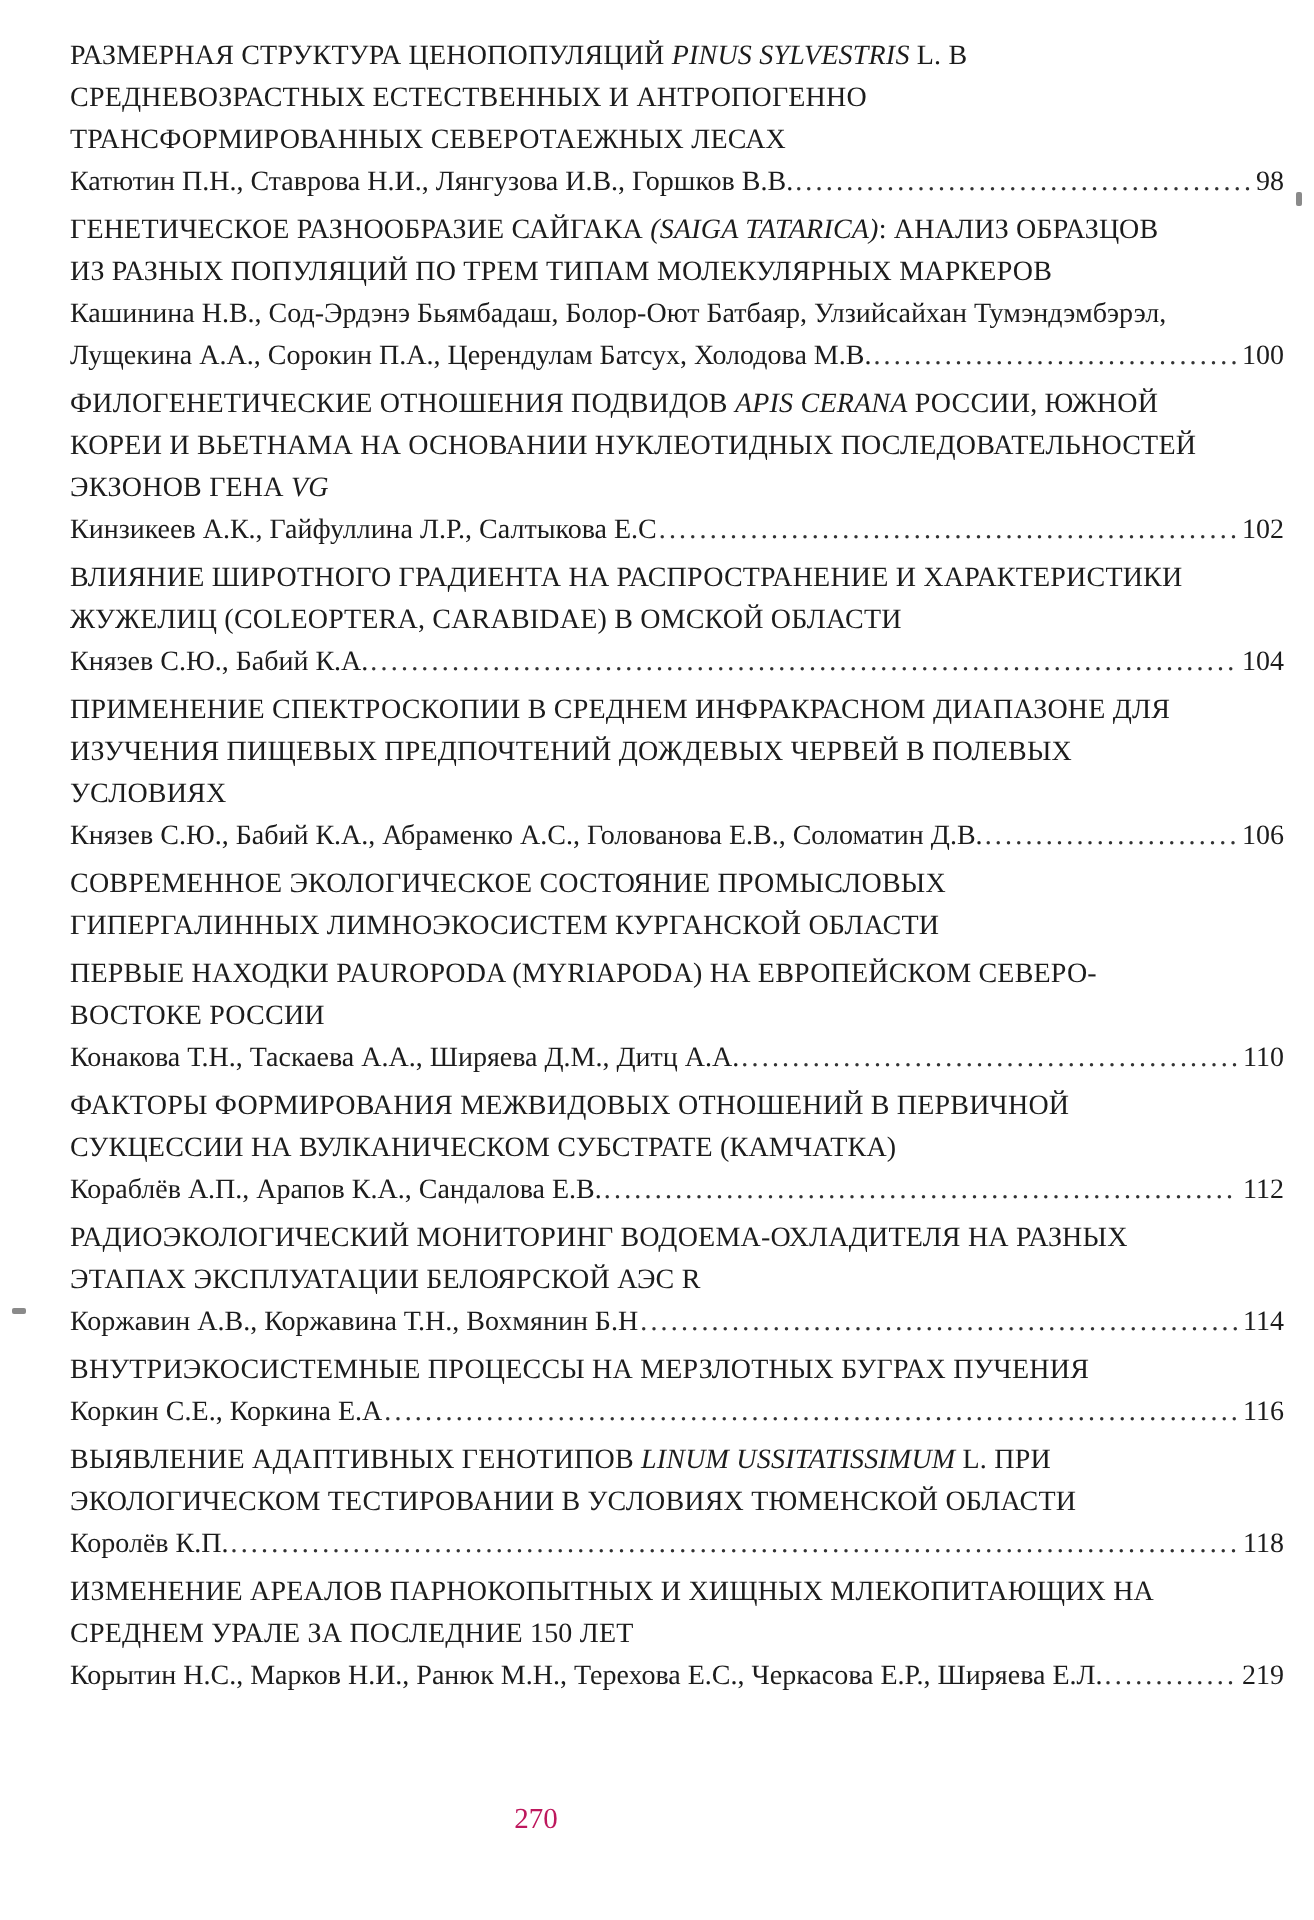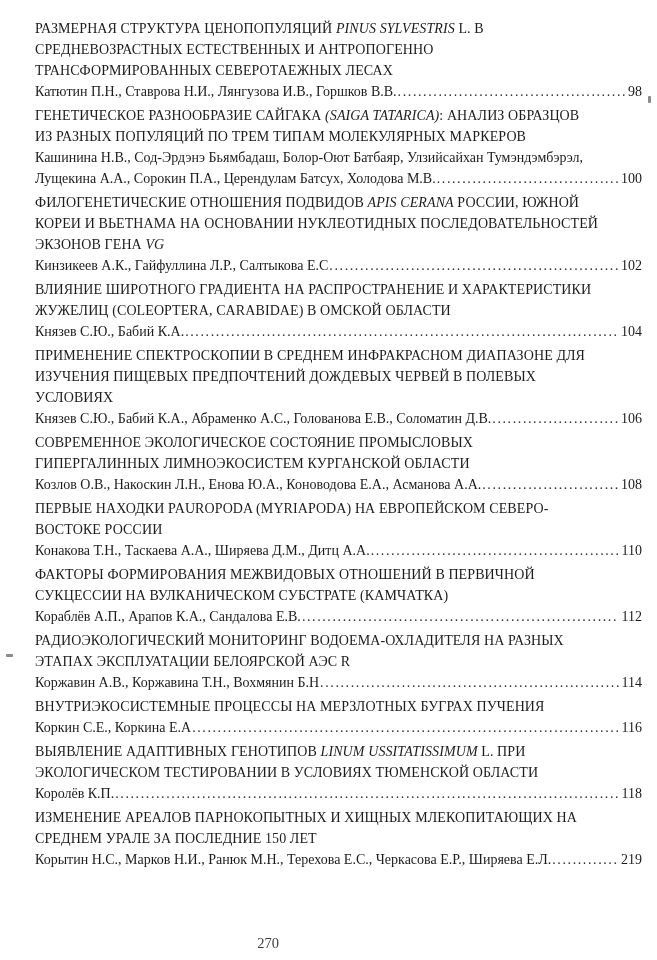--- a/index.html
+++ b/index.html
@@ -34,24 +34,24 @@
     padding-left: 1px;
     color: #333333;
   }
   .leader::after {
     content: "........................................................................................................................................................................";
     letter-spacing: 1.6px;
   }
   .pageno { flex: 0 0 auto; padding-left: 3px; }
   .footer {
     position: absolute;
-    top: 935px; left: 0; width: 536px;
+    top: 902px; left: 0; width: 536px;
     text-align: center;
     font-size: 14.5px;
-    color: #404040;
+    color: #be185d;
   }
   
   .speck { position: absolute; background: #8a8a8a; border-radius: 1px; }
   .speck.s1 { left: 648px; top: 96px; width: 3px; height: 7px; }
   .speck.s2 { left: 6px; top: 654px; width: 7px; height: 3px; }
 </style>
 </head>
 <body>
 
 <div class="page">
@@ -111,25 +111,20 @@
       <span class="authors">Князев С.Ю., Бабий К.А., Абраменко А.С., Голованова Е.В., Соломатин Д.В.</span>
       <span class="leader"></span>
       <span class="pageno">106</span>
     </div>
   </div>
 
   <div class="entry">
     <div class="title"><span>СОВРЕМЕННОЕ ЭКОЛОГИЧЕСКОЕ СОСТОЯНИЕ ПРОМЫСЛОВЫХ
 ГИПЕРГАЛИННЫХ ЛИМНОЭКОСИСТЕМ КУРГАНСКОЙ ОБЛАСТИ</span></div>
 
-    <div class="author-row">
-      <span class="authors">Козлов О.В., Накоскин Л.Н., Енова Ю.А., Коноводова Е.А., Асманова А.А.</span>
-      <span class="leader"></span>
-      <span class="pageno">108</span>
-    </div>
   </div>
 
   <div class="entry">
     <div class="title"><span>ПЕРВЫЕ НАХОДКИ PAUROPODA (MYRIAPODA) НА ЕВРОПЕЙСКОМ СЕВЕРО-
 ВОСТОКЕ РОССИИ</span></div>
 
     <div class="author-row">
       <span class="authors">Конакова Т.Н., Таскаева А.А., Ширяева Д.М., Дитц А.А.</span>
       <span class="leader"></span>
       <span class="pageno">110</span>

